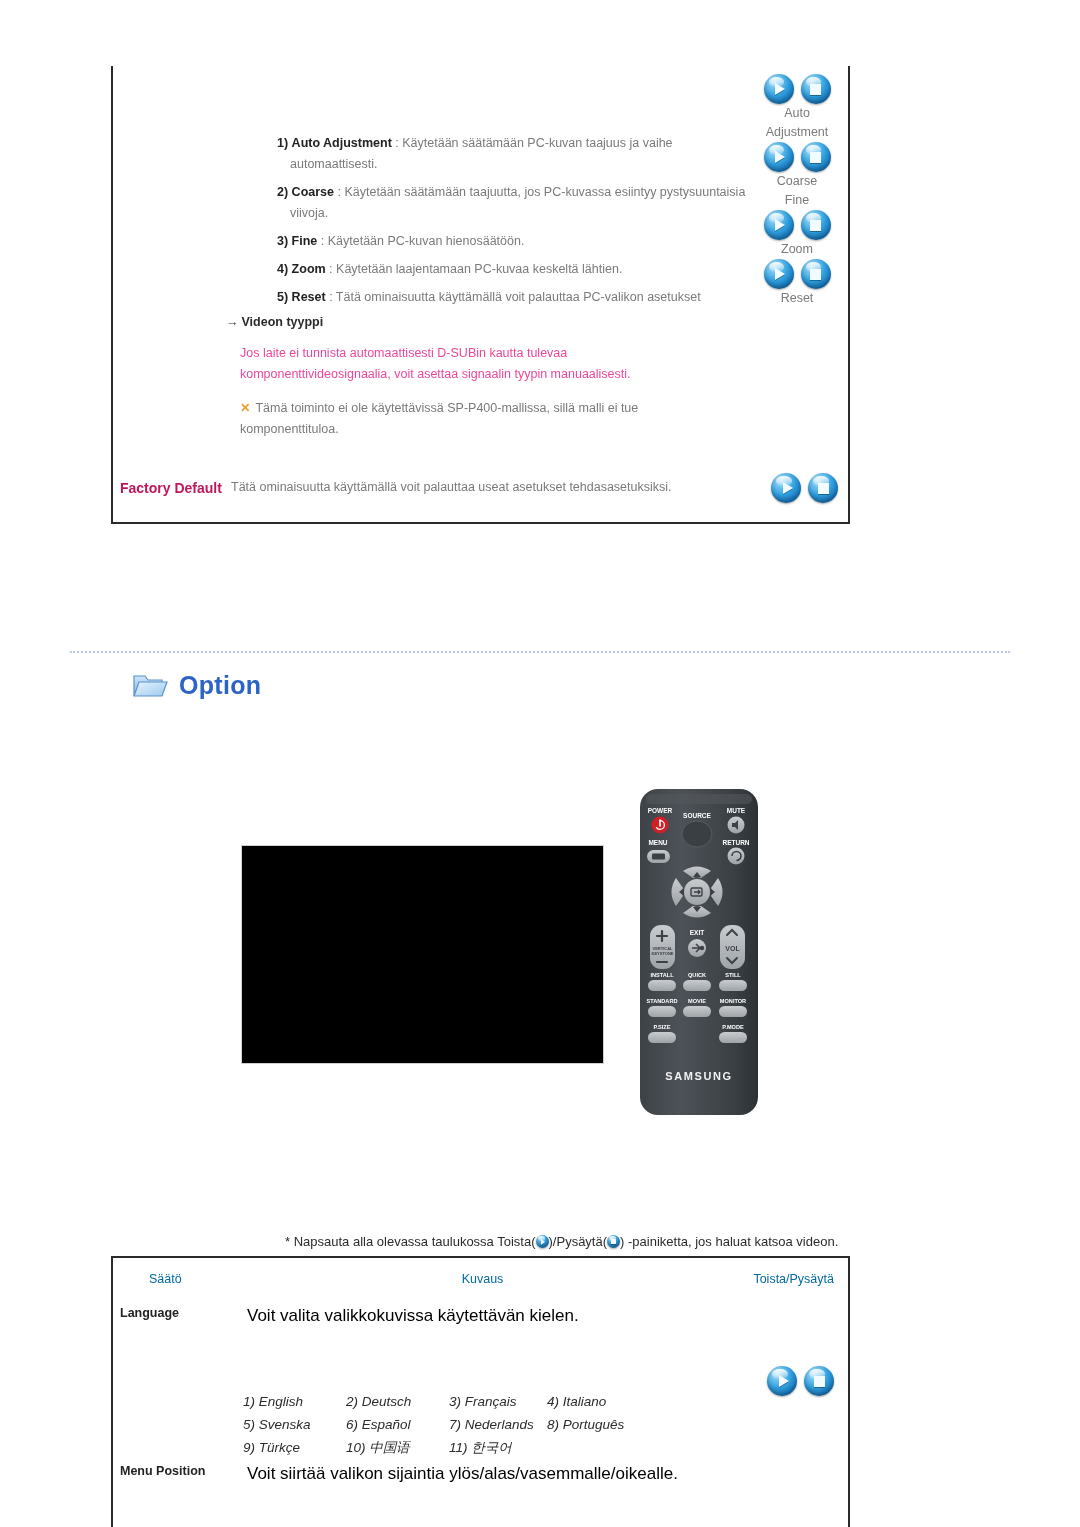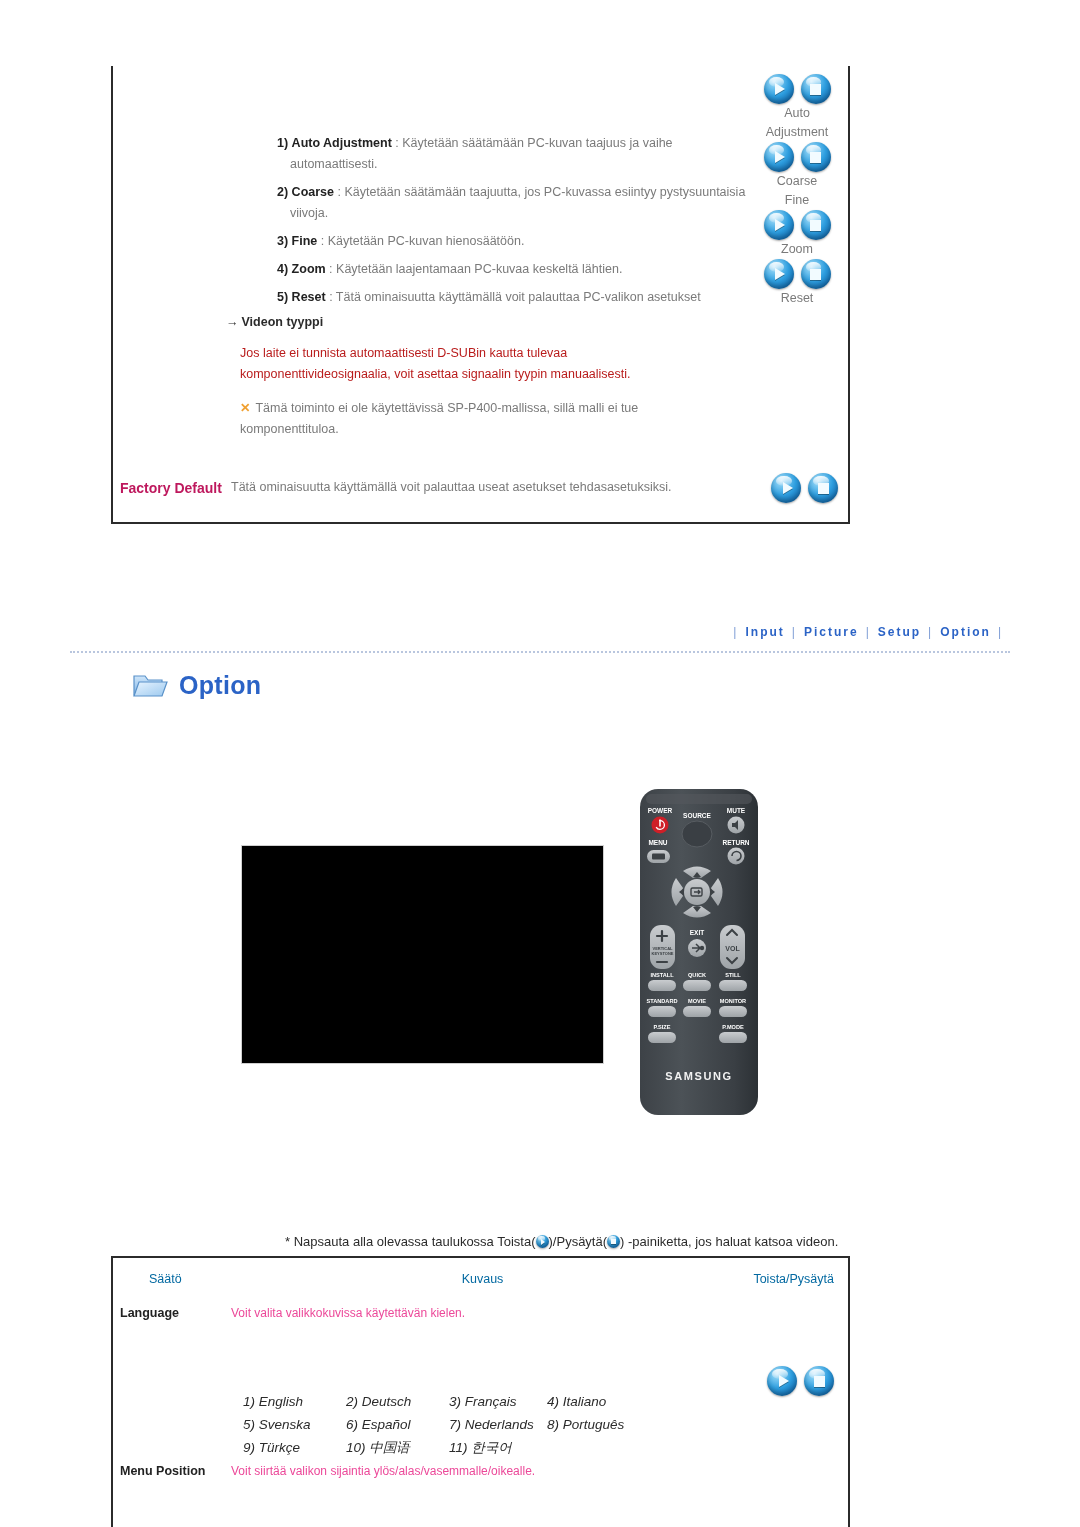--- a/index.html
+++ b/index.html
@@ -65,21 +65,21 @@
   .pc-list{position:absolute;left:126px;top:67px;width:500px;margin-left:38px;}
   .pc-item{font-size:12.5px;line-height:21px;margin-bottom:7px;color:#7a7a7a;}
   .pc-item .lead{color:#222;font-weight:bold;}
   .pc-item .idx{color:#222;font-weight:bold;}
   .pc-item .sep{color:#7a7a7a;}
   .indent{display:block;padding-left:13px;}
 
   .video-type{position:absolute;left:113px;top:249px;width:520px;}
   .vt-head{font-size:12.5px;color:#2b2b2b;font-weight:bold;}
   .vt-head .arrow{color:#2b2b2b;font-weight:normal;margin-right:3px;}
-  .vt-body{margin-top:14px;padding-left:14px;font-size:12.5px;line-height:21px;color:#b91c1c;}
+  .vt-body{margin-top:14px;padding-left:14px;font-size:12.5px;line-height:21px;color:#ec4899;}
   .vt-note{margin-top:13px;padding-left:14px;font-size:12.5px;line-height:21px;color:#7a7a7a;}
   .vt-note .x{color:#f0a030;font-weight:bold;margin-right:5px;}
 
   .right-col{position:absolute;left:634px;top:8px;width:100px;text-align:center;}
   .right-col .lbl{font-size:12.5px;line-height:19px;color:#7a7a7a;}
 
   .factory-row{position:absolute;left:0;top:402px;width:739px;height:56px;}
   .factory-row .fd-name{position:absolute;left:7px;top:12px;font-size:14px;color:#be185d;font-weight:bold;}
   .factory-row .fd-desc{position:absolute;left:118px;top:12px;font-size:12.5px;color:#7a7a7a;}
   .factory-row .fd-btns{position:absolute;right:14px;top:5px;}
@@ -126,21 +126,21 @@
     box-sizing:border-box;background:#fff;
   }
   .thead{position:relative;height:46px;}
   .th{position:absolute;top:14px;font-size:12.5px;color:#0369a1;}
   .th.c1{left:36px;}
   .th.c2{left:0;width:739px;text-align:center;}
   .th.c3{right:14px;}
 
   .trow{position:relative;}
   .rname{position:absolute;left:7px;font-size:12.5px;color:#222;font-weight:bold;}
-  .rdesc{position:absolute;left:118px;font-size:12px;color:#ec4899;}
+  .rdesc{position:absolute;left:134px;font-size:17px;color:#000000;}
   .rbtns{position:absolute;right:14px;}
 
   #lang-grid{
     position:absolute;left:130px;top:86px;width:400px;
     font-size:13.5px;color:#2b2b2b;line-height:23px;font-style:italic;
   }
   #lang-grid .lrow{display:flex;}
   #lang-grid .lcell{width:auto;}
   #lang-grid .lrow .lcell:nth-child(1){width:103px;}
   #lang-grid .lrow .lcell:nth-child(2){width:103px;}
@@ -215,23 +215,20 @@
 
     <div class="factory-row">
       <div class="fd-name">Factory Default</div>
       <div class="fd-desc">Tätä ominaisuutta käyttämällä voit palauttaa useat asetukset tehdasasetuksiksi.</div>
       <div class="fd-btns btn-pair">
         <span class="sphere play"><span class="glyph"></span></span><span class="sphere stop"><span class="glyph"></span></span>
       </div>
     </div>
   </div>
 
-  <div id="nav">
-    <span class="sep">|</span><a href="#">Input</a><span class="sep">|</span><a href="#">Picture</a><span class="sep">|</span><a href="#">Setup</a><span class="sep">|</span><a href="#">Option</a><span class="sep">|</span>
-  </div>
   <div id="navrule"></div>
 
   <div id="option-head">
     <span class="folder-icon">
       <svg width="36" height="30" viewBox="0 0 36 30">
         <defs>
           <linearGradient id="fg1" x1="0" y1="0" x2="0" y2="1">
             <stop offset="0" stop-color="#cfe6fa"></stop>
               <stop offset="1" stop-color="#7fb4e6"></stop>
           </linearGradient>

